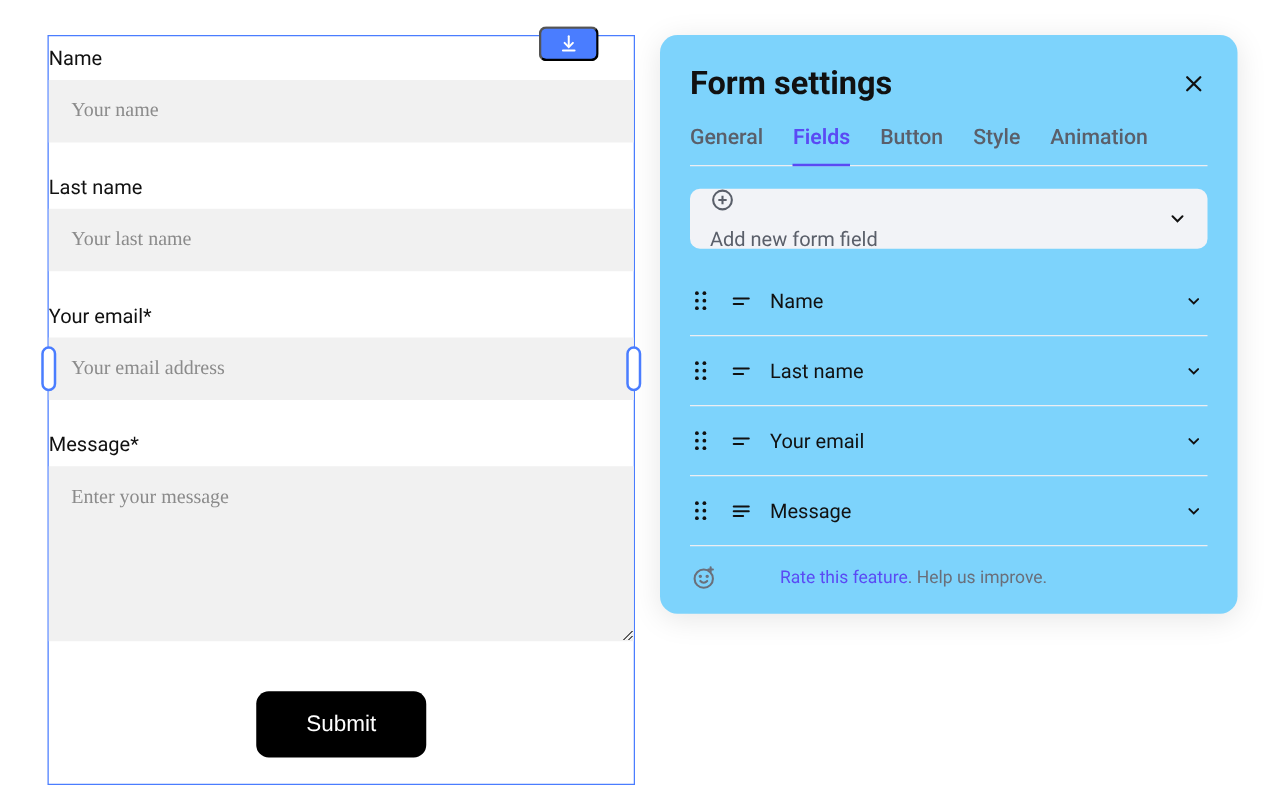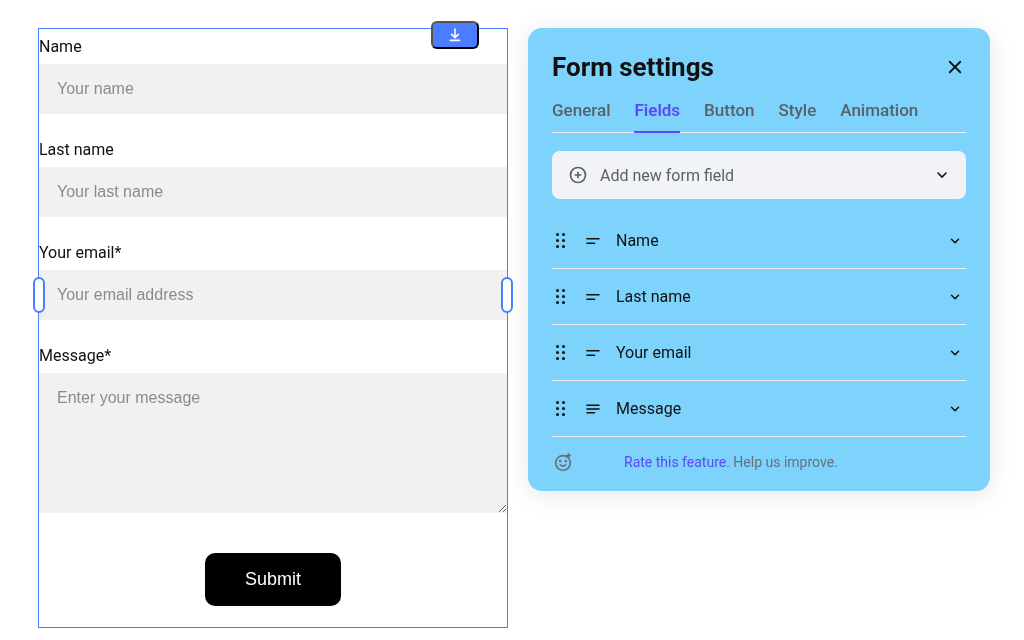--- a/index.html
+++ b/index.html
@@ -44,21 +44,21 @@
       padding: 0 0 8px 0;
       font-weight: 400;
     }
     input.text-input, textarea.text-area {
       width: 100%;
       border: none;
       background: #f1f1f1;
       font-size: 16px;
       color: #a16207;
       padding: 16px 18px;
-      font-family: Liberation Sans, sans-serif;
+      font-family: Liberation Serif, serif;
       outline: none;
     }
     input.text-input::placeholder,
     textarea.text-area::placeholder { color: #8b8b8b; }
     textarea.text-area { height: 140px; resize: both; }
 
     .selected-row { position: relative; }
     .sel-handle {
       position: absolute;
       width: 12px;
@@ -149,21 +149,21 @@
       border-radius: 8px;
       height: 48px;
       display: flex;
       align-items: center;
       padding: 0 16px;
       color: #5a5f6a;
       font-size: 16px;
       cursor: pointer;
       justify-content: space-between;
     }
-    .add-left { display: flex; align-items: flex-end; gap: 12px; }
+    .add-left { display: flex; align-items: flex-start; gap: 12px; flex-direction: column; }
 
     .field-list { margin-top: 14px; }
     .field-item {
       display: flex;
       align-items: center;
       justify-content: space-between;
       height: 56px;
       border-bottom: 1px solid #edeef2;
       padding: 0 4px;
       cursor: pointer;

